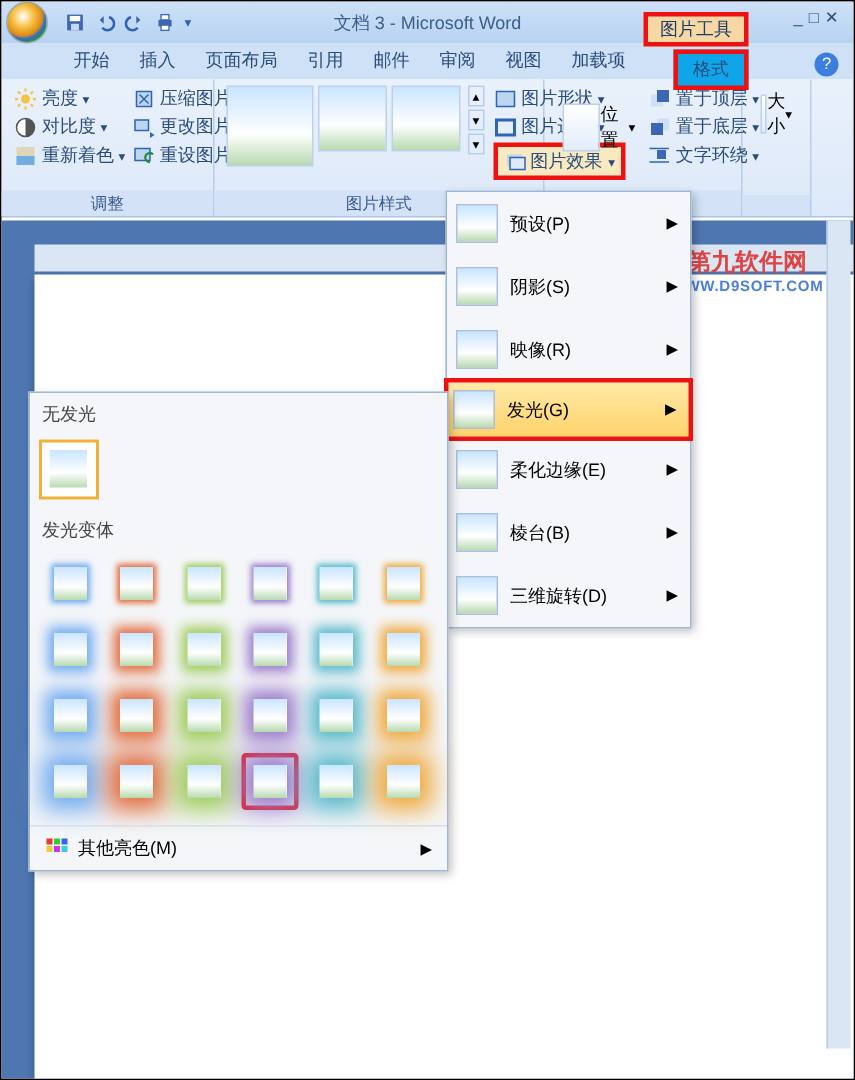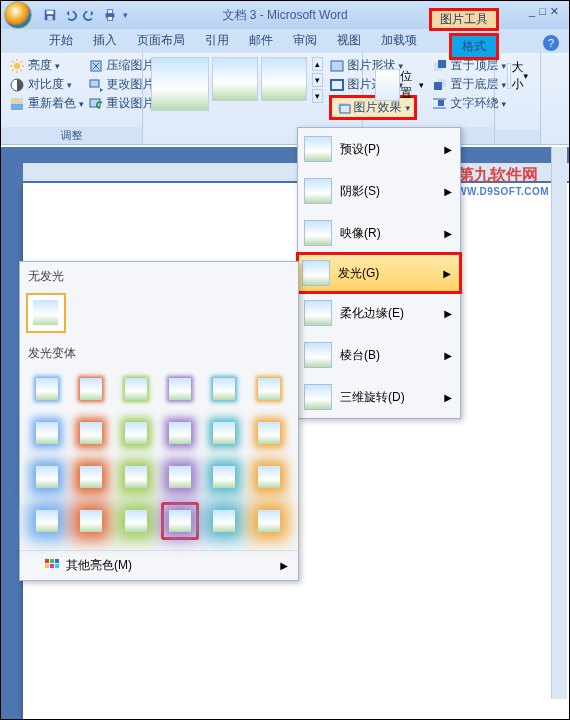--- a/index.html
+++ b/index.html
@@ -51,21 +51,21 @@
   
   
   .glow-gallery { position: absolute; top: 260px; left: 18px; width: 280px; background: #f4f6f9; border: 1px solid #9eb6d6; box-shadow: 2px 2px 6px rgba(0,0,0,.25); font-size: 12px; }
   .gal-section { padding: 6px 8px 2px; color: #444; }
   .gal-noglow { padding: 6px; display: flex; }
   .gal-noglow .thumb { width: 40px; height: 40px; border: 2px solid #f0b13a; background: linear-gradient(#c9e5ff, #fff 60%, #b8dab0) center/70% 70% no-repeat #fff; box-shadow: inset 0 0 0 5px #fff; }
   .gal-grid { display: grid; grid-template-columns: repeat(6, 1fr); gap: 6px 4px; padding: 6px 8px 10px; }
   .glow-sw { width: 38px; height: 38px; display: flex; align-items: center; justify-content: center; border-radius: 3px; }
   .glow-sw .inner { width: 22px; height: 22px; background: linear-gradient(#c9e5ff, #fff 60%, #b8dab0); }
   .glow-sw.sel { border: 3px solid #e11; }
-  .gal-foot { border-top: 1px solid #d6deea; padding: 6px 24px; display: flex; align-items: center; gap: 6px; position: relative; }
+  .gal-foot { border-top: 1px solid #d6deea; padding: 6px 10px; display: flex; align-items: center; gap: 6px; position: relative; }
   .gal-foot .arrow { position: absolute; right: 10px; font-size: 10px; }
   
   .scrollbar-v { position: absolute; top: 146px; right: 2px; width: 16px; bottom: 20px; background: #dbe6f4; border-left: 1px solid #b7cdeb; }
 </style>
 </head>
 <body>
 
 <div class="titlebar">
   <div class="office-btn"></div>
   <div class="qat">
@@ -212,20 +212,21 @@
         <div class="ribbon-row effects-btn">
             <span class="ico16"><svg viewBox="0 0 16 16">
                 <rect x="2" y="3" width="10" height="8" fill="#bcd6ef"></rect>
                 <rect x="4" y="5" width="10" height="8" fill="#dfe9f6" stroke="#2f63b4"></rect>
               </svg></span>
             <span>图片效果</span>
             <span class="arrow">▾</span>
           </div>
       </div>
     </div>
+    <div class="group-label">图片样式</div>
   </div>
 
   <div class="group" style="width:132px">
     <div style="display:flex">
       <div class="pos-big">
         <div class="pos-ico"></div>
         <span>位置</span>
         <span style="font-size:9px">▾</span>
       </div>
       <div class="arrange-stack">

